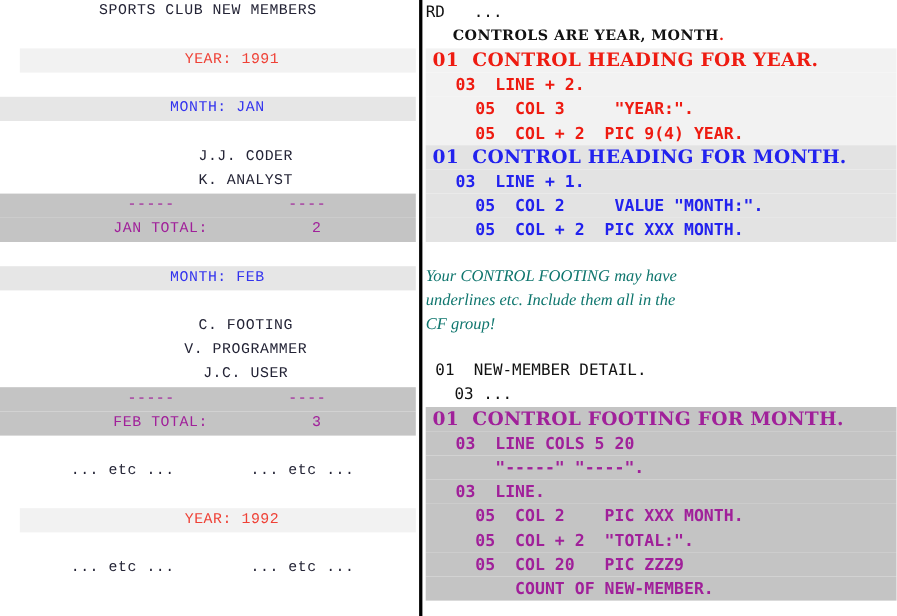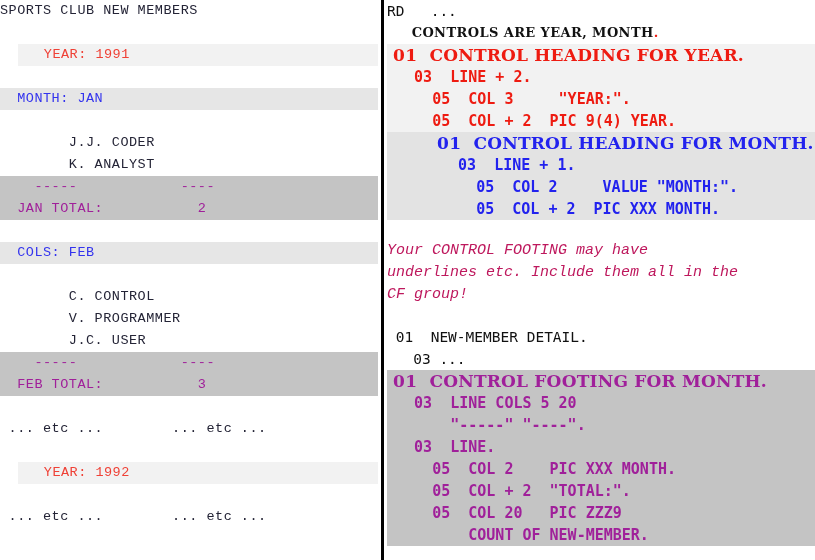--- a/index.html
+++ b/index.html
@@ -12,20 +12,21 @@
   
   .divider{
     position:absolute;top:0;left:381px;width:3px;height:560px;
     background:#000;
   }
 
   
   .report{
     position:absolute;top:0;left:0;width:378px;height:492px;
     font-family:"Liberation Serif","DejaVu Serif",serif;
+    text-align:center;
   }
   .rline{
     position:relative;height:22px;line-height:22px;
     font-family:"Liberation Mono","DejaVu Sans Mono",monospace;
     font-size:13.5px;letter-spacing:.5px;white-space:pre;
     color:#1a1a2b;
   }
   .rline.band-light{background:#f2f2f2;margin-left:18px;}
   .rline.band-mid{background:#e6e6e6;}
   .rline.band-dark{background:#c4c4c4;}
@@ -41,25 +42,25 @@
   .sline{
     position:relative;height:22px;line-height:22px;white-space:pre;
     font-size:15px;color:#111;
   }
   .sline.mono{font-family:"DejaVu Sans Mono","Liberation Mono",monospace;font-size:14.5px;}
   .sline.bold-serif{
     font-family:"DejaVu Serif","Liberation Serif",serif;
     font-weight:bold;font-size:13px;letter-spacing:.4px;
   }
   .sline.italic{
-    font-family:Liberation Mono, monospace;
-    font-style:italic;font-size:15px;color:#be185d;
+    font-family:Liberation Serif, serif;
+    font-style:italic;font-size:15px;color:#0f766e;
   }
   .blk-red{background:#f2f2f2;color:#ee1b11;}
-  .blk-blue{background:#e3e3e3;color:#2222ee;padding-left:44px;}
+  .blk-blue{background:#e3e3e3;color:#2222ee;}
   .blk-mag{background:#c4c4c4;color:#a0209a;}
   .hdr{font-family:"DejaVu Serif","Liberation Serif",serif;font-weight:bold;font-size:17px;letter-spacing:.2px;text-align:right;}
   .sline .body{font-family:"DejaVu Sans Mono","Liberation Mono",monospace;font-weight:bold;font-size:15px;}
   .dotred{color:#ee1b11;}
   .pad{height:10px;}
 </style>
 </head>
 <body>
 
 <div id="app">
@@ -69,23 +70,23 @@
       <div class="rline "><span class="dk"></span></div>
       <div class="rline band-light"><span class="red">   YEAR: 1991</span></div>
       <div class="rline "><span class="dk"></span></div>
       <div class="rline band-mid"><span class="blu">  MONTH: JAN</span></div>
       <div class="rline "><span class="dk"></span></div>
       <div class="rline "><span class="dk">        J.J. CODER</span></div>
       <div class="rline "><span class="dk">        K. ANALYST</span></div>
       <div class="rline band-dark"><span class="mag">    -----            ----</span></div>
       <div class="rline band-dark"><span class="mag">  JAN TOTAL:           2</span></div>
       <div class="rline "><span class="dk"></span></div>
-      <div class="rline band-mid"><span class="blu">  COLS: FEB</span></div>
+      <div class="rline band-mid"><span class="blu">  MONTH: FEB</span></div>
       <div class="rline "><span class="dk"></span></div>
-      <div class="rline "><span class="dk">        C. CONTROL</span></div>
+      <div class="rline "><span class="dk">        C. FOOTING</span></div>
       <div class="rline "><span class="dk">        V. PROGRAMMER</span></div>
       <div class="rline "><span class="dk">        J.C. USER</span></div>
       <div class="rline band-dark"><span class="mag">    -----            ----</span></div>
       <div class="rline band-dark"><span class="mag">  FEB TOTAL:           3</span></div>
       <div class="rline "><span class="dk"></span></div>
       <div class="rline "><span class="dk"> ... etc ...        ... etc ...</span></div>
       <div class="rline "><span class="dk"></span></div>
       <div class="rline band-light"><span class="red">   YEAR: 1992</span></div>
       <div class="rline "><span class="dk"></span></div>
       <div class="rline "><span class="dk"> ... etc ...        ... etc ...</span></div>

